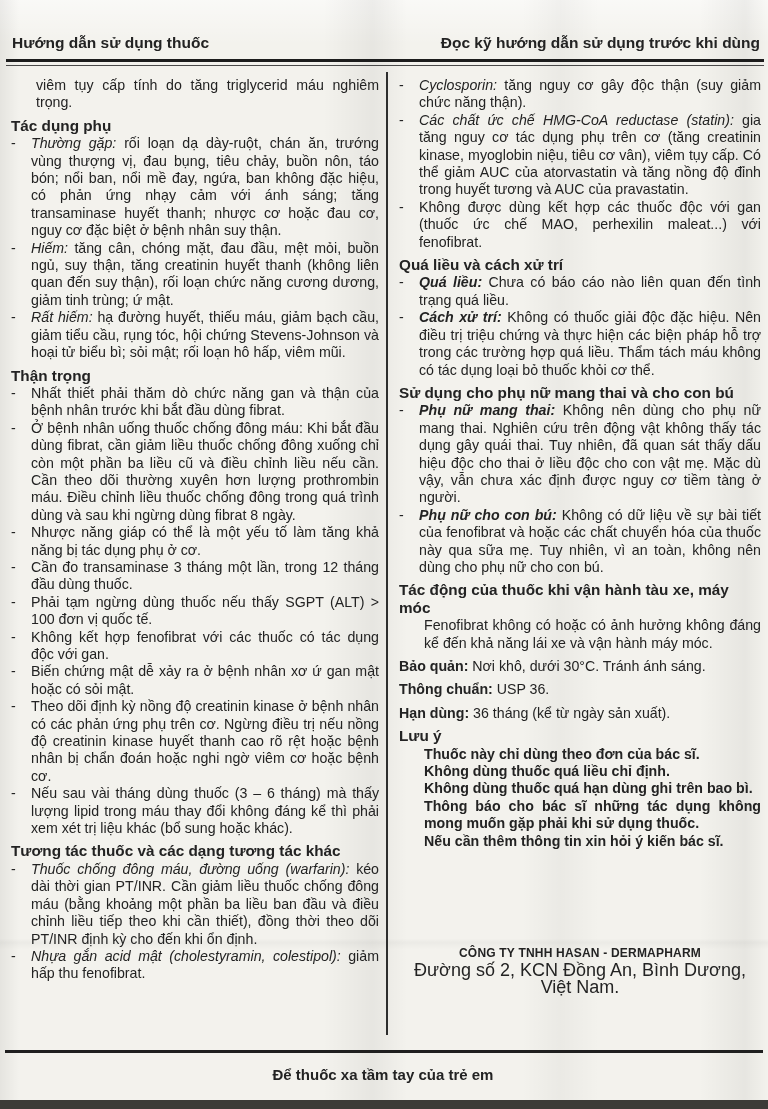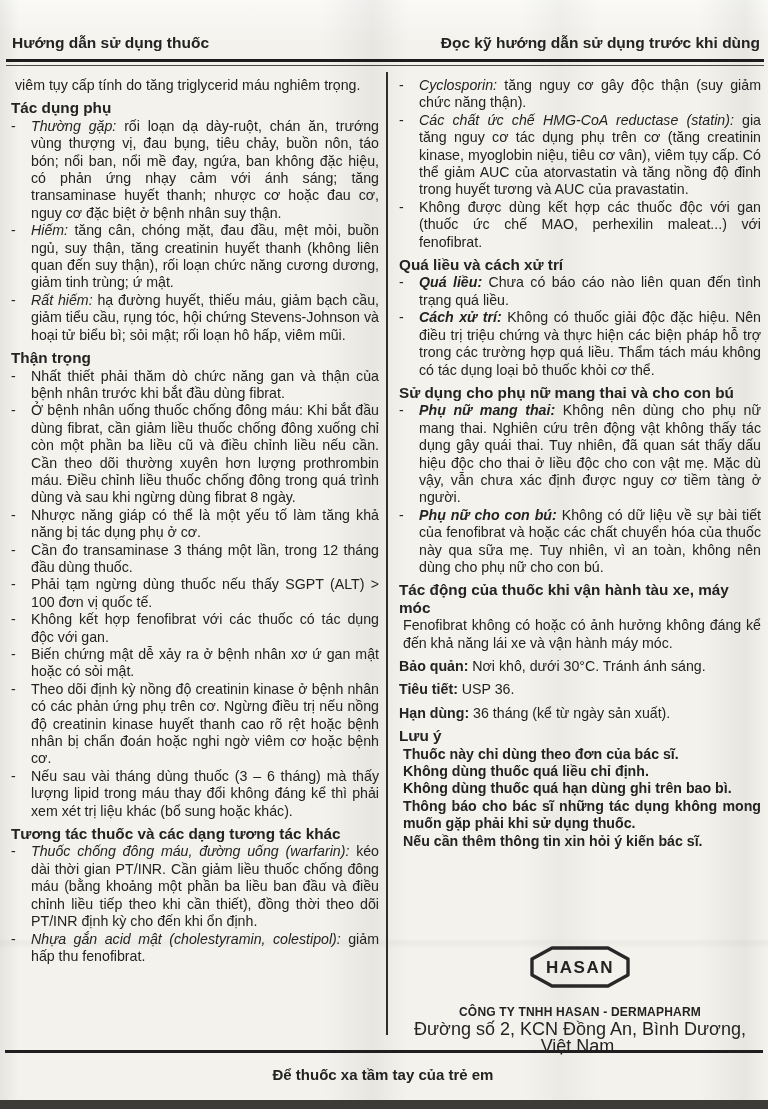--- a/index.html
+++ b/index.html
@@ -39,21 +39,21 @@
     background:#2e2e2e;
   }
   section{margin:0 0 4px 0;}
   h3{
     font-size:15.3px;line-height:17.4px;font-weight:bold;
     margin:5px 0 1px 0;
   }
   .item{display:flex;text-align:justify;}
   .dash{flex:0 0 20px;width:20px;}
   .txt{flex:1;}
-  .para{margin-left:4px;text-align:justify;}
+  .para{margin-left:25px;text-align:justify;}
   .kv{margin-top:6px;text-align:justify;}
   .lead.italic{font-style:italic;}
   .lead.bold-italic{font-style:italic;font-weight:bold;}
   .lead.bold{font-weight:bold;}
   .para.bold{font-weight:bold;}
   .company{
     position:absolute;left:399px;top:944px;width:362px;text-align:center;
   }
   .logo-wrap{display:inline-block;margin-bottom:9px;}
   .company-name{font-weight:bold;font-size:12px;line-height:18px;letter-spacing:0.2px;}
@@ -187,40 +187,34 @@
           <span class="dash">-</span>
           <span class="txt"><span class="lead bold-italic">Phụ nữ cho con bú: </span>Không có dữ liệu về sự bài tiết của fenofibrat và hoặc các chất chuyển hóa của thuốc này qua sữa mẹ. Tuy nhiên, vì an toàn, không nên dùng cho phụ nữ cho con bú.</span>
         </div>
       </section>
       <section>
         <h3>Tác động của thuốc khi vận hành tàu xe, máy móc</h3>
         <div class="para">Fenofibrat không có hoặc có ảnh hưởng không đáng kể đến khả năng lái xe và vận hành máy móc.</div>
       </section>
       <section>
         <div class="kv"><span class="lead bold">Bảo quản: </span>Nơi khô, dưới 30°C. Tránh ánh sáng.</div>
-        <div class="kv"><span class="lead bold">Tiêu tiết: </span>USP 36.</div>
+        <div class="kv"><span class="lead bold">Thông chuẩn: </span>USP 36.</div>
         <div class="kv"><span class="lead bold">Hạn dùng: </span>36 tháng (kể từ ngày sản xuất).</div>
       </section>
       <section>
         <h3>Lưu ý</h3>
         <div class="para bold">Thuốc này chỉ dùng theo đơn của bác sĩ.</div>
         <div class="para bold">Không dùng thuốc quá liều chỉ định.</div>
         <div class="para bold">Không dùng thuốc quá hạn dùng ghi trên bao bì.</div>
         <div class="para bold">Thông báo cho bác sĩ những tác dụng không mong muốn gặp phải khi sử dụng thuốc.</div>
         <div class="para bold">Nếu cần thêm thông tin xin hỏi ý kiến bác sĩ.</div>
       </section>
     </div>
 
   <div class="company">
-    <span class="logo-wrap">
-      <svg width="104" height="46" viewBox="0 0 104 46">
-        <path d="M24 4 L80 4 L100 15 L100 31 L80 42 L24 42 L4 31 L4 15 Z" fill="none" stroke="#282828" stroke-width="3.4" stroke-linejoin="round"></path>
-        <text x="52" y="29" text-anchor="middle" font-family="Liberation Sans, DejaVu Sans, sans-serif" font-size="17" font-weight="bold" letter-spacing="1.5" fill="#232323">HASAN</text>
-      </svg>
-    </span>
     <div class="company-name">CÔNG TY TNHH HASAN - DERMAPHARM</div>
     <div class="company-address">Đường số 2, KCN Đồng An, Bình Dương, Việt Nam.</div>
   </div>
 
   <div class="footer-rule"></div>
   <div class="footer-text">Để thuốc xa tầm tay của trẻ em</div>
   <div class="scan-bar"></div>
 
 </div>
 

